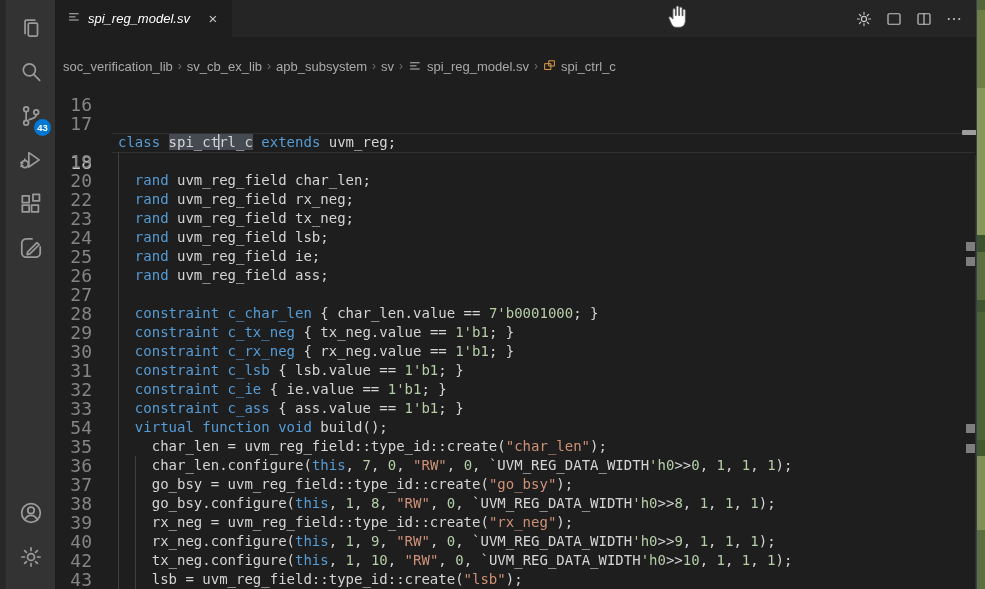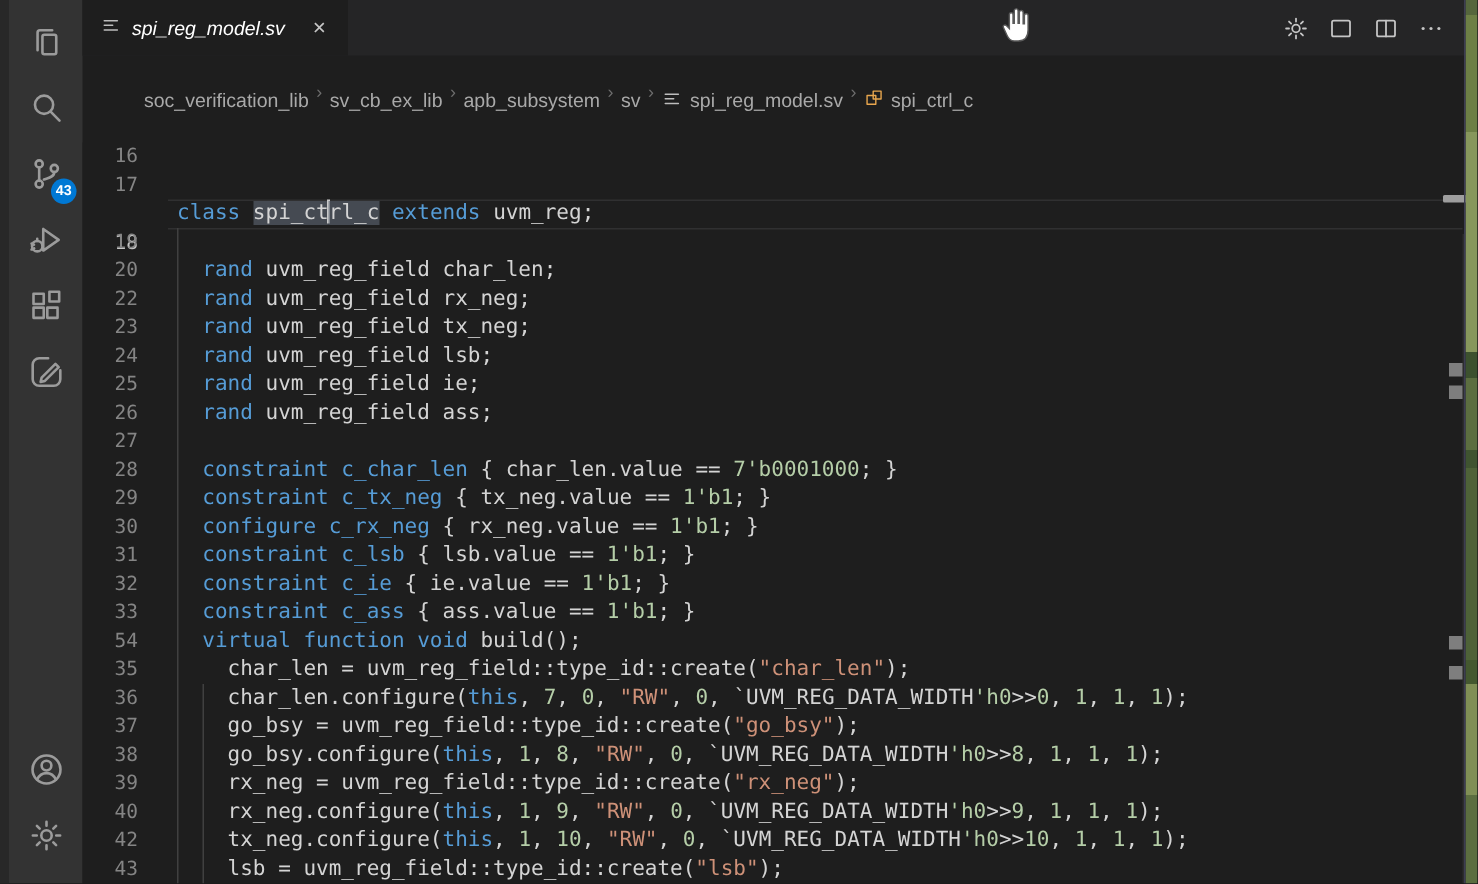--- a/index.html
+++ b/index.html
@@ -30,34 +30,34 @@
 
   .tab-bar{height:37px;background:var(--tabs-bg);display:flex;align-items:stretch;flex-shrink:0;}
   .tab{display:flex;align-items:center;gap:6px;padding:0 10px 0 12px;background:var(--editor-bg);
     color:#fff;font-size:13px;font-style:italic;cursor:pointer;}
   .tab .tab-label{white-space:nowrap;}
   .tab-close{font-style:normal;color:#c5c5c5;font-size:15px;margin-left:8px;width:18px;height:18px;
     display:flex;align-items:center;justify-content:center;border-radius:4px;cursor:pointer;}
   .tab-actions{margin-left:auto;display:flex;align-items:center;gap:8px;padding-right:20px;}
   .tab-action{width:22px;height:22px;display:flex;align-items:center;justify-content:center;border-radius:4px;cursor:pointer;}
 
-  .breadcrumbs{height:24px;background:var(--editor-bg);display:flex;
-    padding-left:8px;font-size:13px;color:var(--breadcrumb-fg);flex-shrink:0;white-space:nowrap;margin-left:33px;}
+  .breadcrumbs{height:24px;background:var(--editor-bg);display:flex;align-items:center;
+    padding-left:8px;font-size:13px;color:var(--breadcrumb-fg);flex-shrink:0;white-space:nowrap;}
   .bc-item{display:flex;align-items:center;gap:4px;cursor:pointer;}
   .bc-sep{color:#6e6e6e;margin:0 5px;font-size:12px;}
 
   
   .editor{position:relative;flex:1;overflow:hidden;background:var(--editor-bg);
     font-family:"DejaVu Sans Mono",monospace;font-size:14px;}
   .current-line{position:absolute;left:57px;width:863px;height:20px;
     border-top:1px solid #303031;border-bottom:1px solid #303031;pointer-events:none;}
   .indent-guide{position:absolute;width:1px;background:var(--guide);pointer-events:none;}
   .code-lines{position:relative;}
   .row{display:flex;height:19px;line-height:19px;cursor:text;}
-  .ln{width:37px;text-align:right;color:var(--lineno);font-size:13px;flex-shrink:0;user-select:none;}
+  .ln{width:37px;text-align:right;color:var(--lineno);font-size:18px;flex-shrink:0;user-select:none;}
   .ln.active{color:var(--lineno-active);margin-top:20px;}
   .code{margin-left:26px;white-space:pre;color:var(--plain);}
   .tk-kw{color:var(--kw);} .tk-num{color:var(--num);} .tk-str{color:var(--str);} .tk-plain{color:var(--plain);}
   .tk-hl{background:var(--highlight-bg);}
   .caret{display:inline-block;width:2px;height:16px;background:#c8c8c8;vertical-align:-3px;margin:0 -1px;}
 
   
   .ruler-line{position:absolute;top:61px;bottom:0;left:920px;width:1px;background:rgba(255,255,255,0.07);}
   .window-edge{position:absolute;top:0;bottom:0;right:8px;width:1px;background:#3d3d52;}
   .ruler-cursor{position:absolute;height:5px;width:16px;background:#9e9e9e;border-radius:1px;}
@@ -293,21 +293,21 @@
           <div class="row">
             <span class="ln">28</span>
             <span class="code"><span class="tk-plain">  </span><span class="tk-kw">constraint c_char_len</span><span class="tk-plain"> { char_len.value == </span><span class="tk-num">7'b0001000</span><span class="tk-plain">; }</span></span>
           </div>
           <div class="row">
             <span class="ln">29</span>
             <span class="code"><span class="tk-plain">  </span><span class="tk-kw">constraint c_tx_neg</span><span class="tk-plain"> { tx_neg.value == </span><span class="tk-num">1'b1</span><span class="tk-plain">; }</span></span>
           </div>
           <div class="row">
             <span class="ln">30</span>
-            <span class="code"><span class="tk-plain">  </span><span class="tk-kw">configure c_rx_neg</span><span class="tk-plain"> { rx_neg.value == </span><span class="tk-num">1'b1</span><span class="tk-plain">; }</span></span>
+            <span class="code"><span class="tk-plain">  </span><span class="tk-kw">constraint c_rx_neg</span><span class="tk-plain"> { rx_neg.value == </span><span class="tk-num">1'b1</span><span class="tk-plain">; }</span></span>
           </div>
           <div class="row">
             <span class="ln">31</span>
             <span class="code"><span class="tk-plain">  </span><span class="tk-kw">constraint c_lsb</span><span class="tk-plain"> { lsb.value == </span><span class="tk-num">1'b1</span><span class="tk-plain">; }</span></span>
           </div>
           <div class="row">
             <span class="ln">32</span>
             <span class="code"><span class="tk-plain">  </span><span class="tk-kw">constraint c_ie</span><span class="tk-plain"> { ie.value == </span><span class="tk-num">1'b1</span><span class="tk-plain">; }</span></span>
           </div>
           <div class="row">

